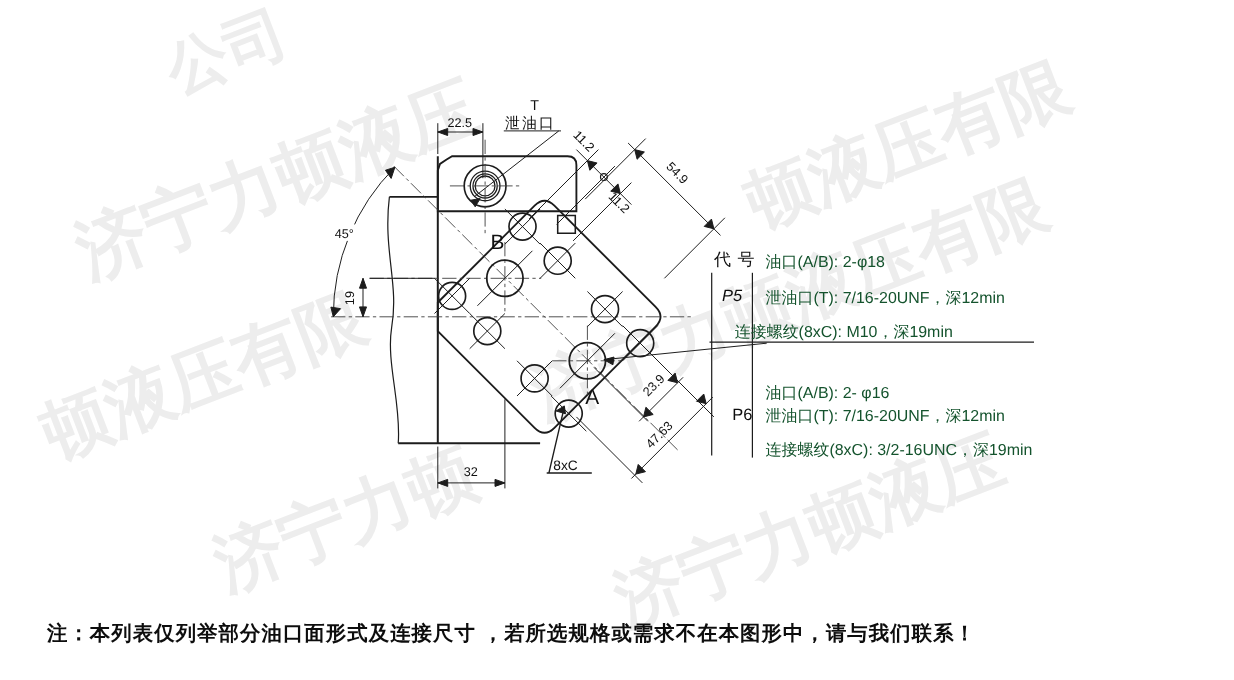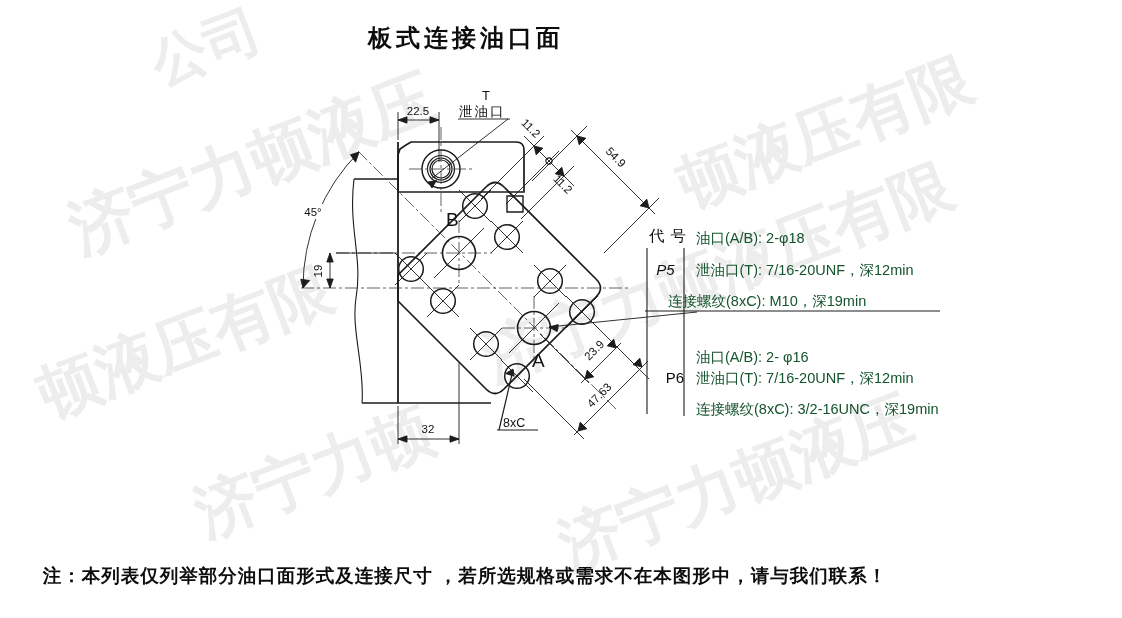--- a/index.html
+++ b/index.html
@@ -25,21 +25,20 @@
 <div id="canvas">
 
   <div class="wm" style="left:60px;top:120px;font-size:64px;transform:rotate(-21deg);">济宁力顿液压</div>
   <div class="wm" style="left:30px;top:300px;font-size:62px;transform:rotate(-21deg);">顿液压有限</div>
   <div class="wm" style="left:470px;top:230px;font-size:62px;transform:rotate(-21deg);">济宁力顿液压有限</div>
   <div class="wm" style="left:670px;top:90px;font-size:62px;transform:rotate(-21deg);">顿液压有限</div>
   <div class="wm" style="left:190px;top:430px;font-size:62px;transform:rotate(-21deg);">济宁力顿</div>
   <div class="wm" style="left:550px;top:440px;font-size:62px;transform:rotate(-21deg);">济宁力顿液压</div>
   <div class="wm" style="left:150px;top:10px;font-size:56px;transform:rotate(-21deg);">公司</div>
 
-  <div id="title">板式连接油口面</div>
 
   <svg width="1122" height="618" viewBox="0 0 1122 618">
     <g stroke="#1c1c1c" fill="none">
 
       <g>
         <path d="M 354,179 H 398" stroke-width="1.7"></path>
         <path d="M 398,142 V 403" stroke-width="1.8"></path>
         <path d="M 362,403 H 491" stroke-width="1.7"></path>
         <path d="M 354,179 C 348,228 363,258 356,298 C 351,330 365,368 362,403" stroke-width="1.1"></path>
       </g>

